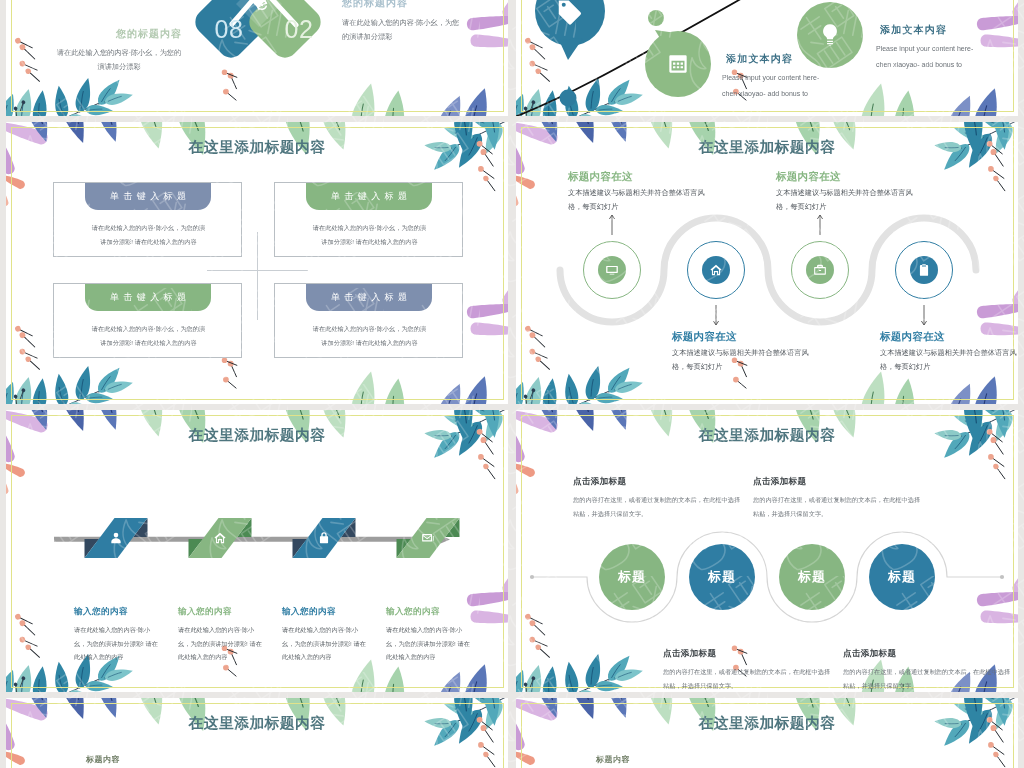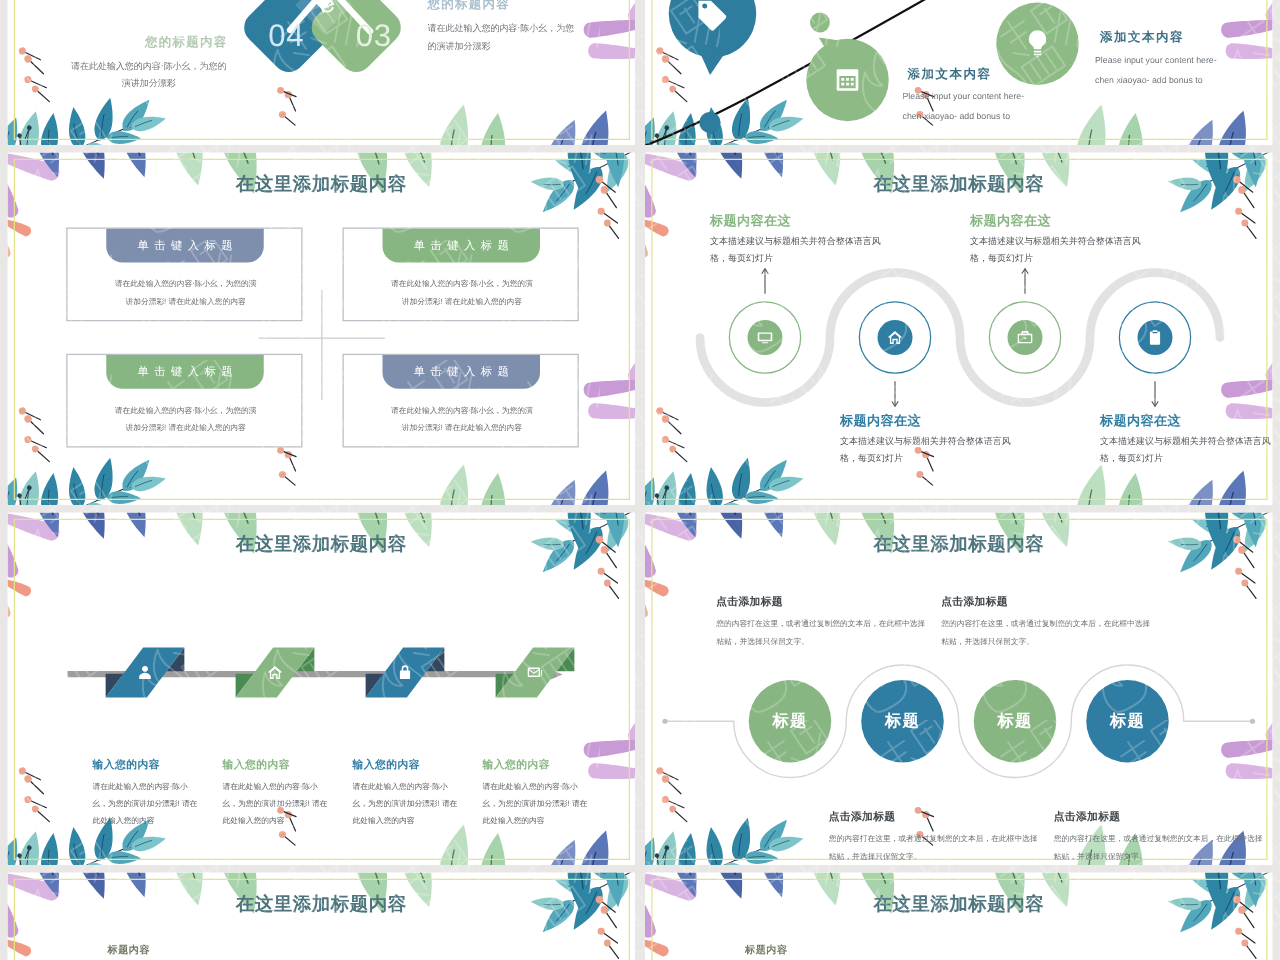--- a/index.html
+++ b/index.html
@@ -220,22 +220,22 @@
         <path d="M264 163 L290 191" stroke="#fff" stroke-width="5.0" stroke-linecap="round" fill="none"></path>
         <path d="M253 193 L276 170 L253 147 L230 170 Z" fill="#ffffff" opacity="0.15"></path>
       </svg>
       <div style="position:absolute;left:248px;top:163px;width:16px;height:16px"><svg viewBox="0 0 24 24" width="16" height="16" fill="none" stroke="#fff" stroke-width="2.1" stroke-linecap="round">
           <path d="M5.6 10.2A7 7 0 0 1 18.2 9"></path>
           <path d="M18.4 13.8A7 7 0 0 1 5.8 15"></path>
           <path d="M16.6 5.4 18.6 9.4 14.3 10.6"></path>
           <path d="M7.4 18.6 5.4 14.6 9.7 13.4"></path>
           <circle cx="12" cy="12" r="1.8" fill="#fff" stroke="none"></circle>
         </svg></div>
-      <div style="position:absolute;left:192px;top:181px;width:62px;text-align:center;color:#cfe8f2;font-size:25px;font-weight:400;letter-spacing:0.5px;font-family:&quot;Liberation Sans&quot;,sans-serif">04</div>
-      <div style="position:absolute;left:262px;top:181px;width:62px;text-align:center;color:#e5f1e0;font-size:25px;font-weight:400;letter-spacing:0.5px;font-family:&quot;Liberation Sans&quot;,sans-serif">03</div>
+      <div style="position:absolute;left:192px;top:181px;width:62px;text-align:center;color:#cfe8f2;font-size:25px;font-weight:400;letter-spacing:0.5px;font-family:&quot;Liberation Sans&quot;,sans-serif">08</div>
+      <div style="position:absolute;left:262px;top:181px;width:62px;text-align:center;color:#e5f1e0;font-size:25px;font-weight:400;letter-spacing:0.5px;font-family:&quot;Liberation Sans&quot;,sans-serif">02</div>
       <div style="position:absolute;left:56px;top:193px;width:120px;text-align:right;font-size:10px;font-weight:700;color:#b2c9b0;letter-spacing:1px">您的标题内容</div>
       <div style="position:absolute;left:50px;top:212px;width:126px;text-align:center;font-size:7.2px;line-height:2.0;color:#6a7076">请在此处输入您的内容‧陈小幺，为您的演讲加分漂彩</div>
       <div style="position:absolute;left:336px;top:162px;width:120px;font-size:10px;font-weight:700;color:#a9c0cd;letter-spacing:1px">您的标题内容</div>
       <div style="position:absolute;left:336px;top:182px;width:120px;font-size:7.2px;line-height:2.0;color:#6a7076">请在此处输入您的内容‧陈小幺，为您的演讲加分漂彩</div>
     </div>
     <div class="slide" style="left:516px;top:-166px">
       <svg class="deco" viewBox="0 0 502 282" width="502" height="282">
         <g transform="translate(-4.0 -12.0) rotate(8.0)">
           <path d="M0 -2.8C12.0 -5.0 32.0 -5.0 35.0 -4.6A5.0 5.0 0 0 1 35.0 4.6C32.0 5.0 12.0 3.6 0 1.5Z" fill="#c99bd6"></path>
         </g>

